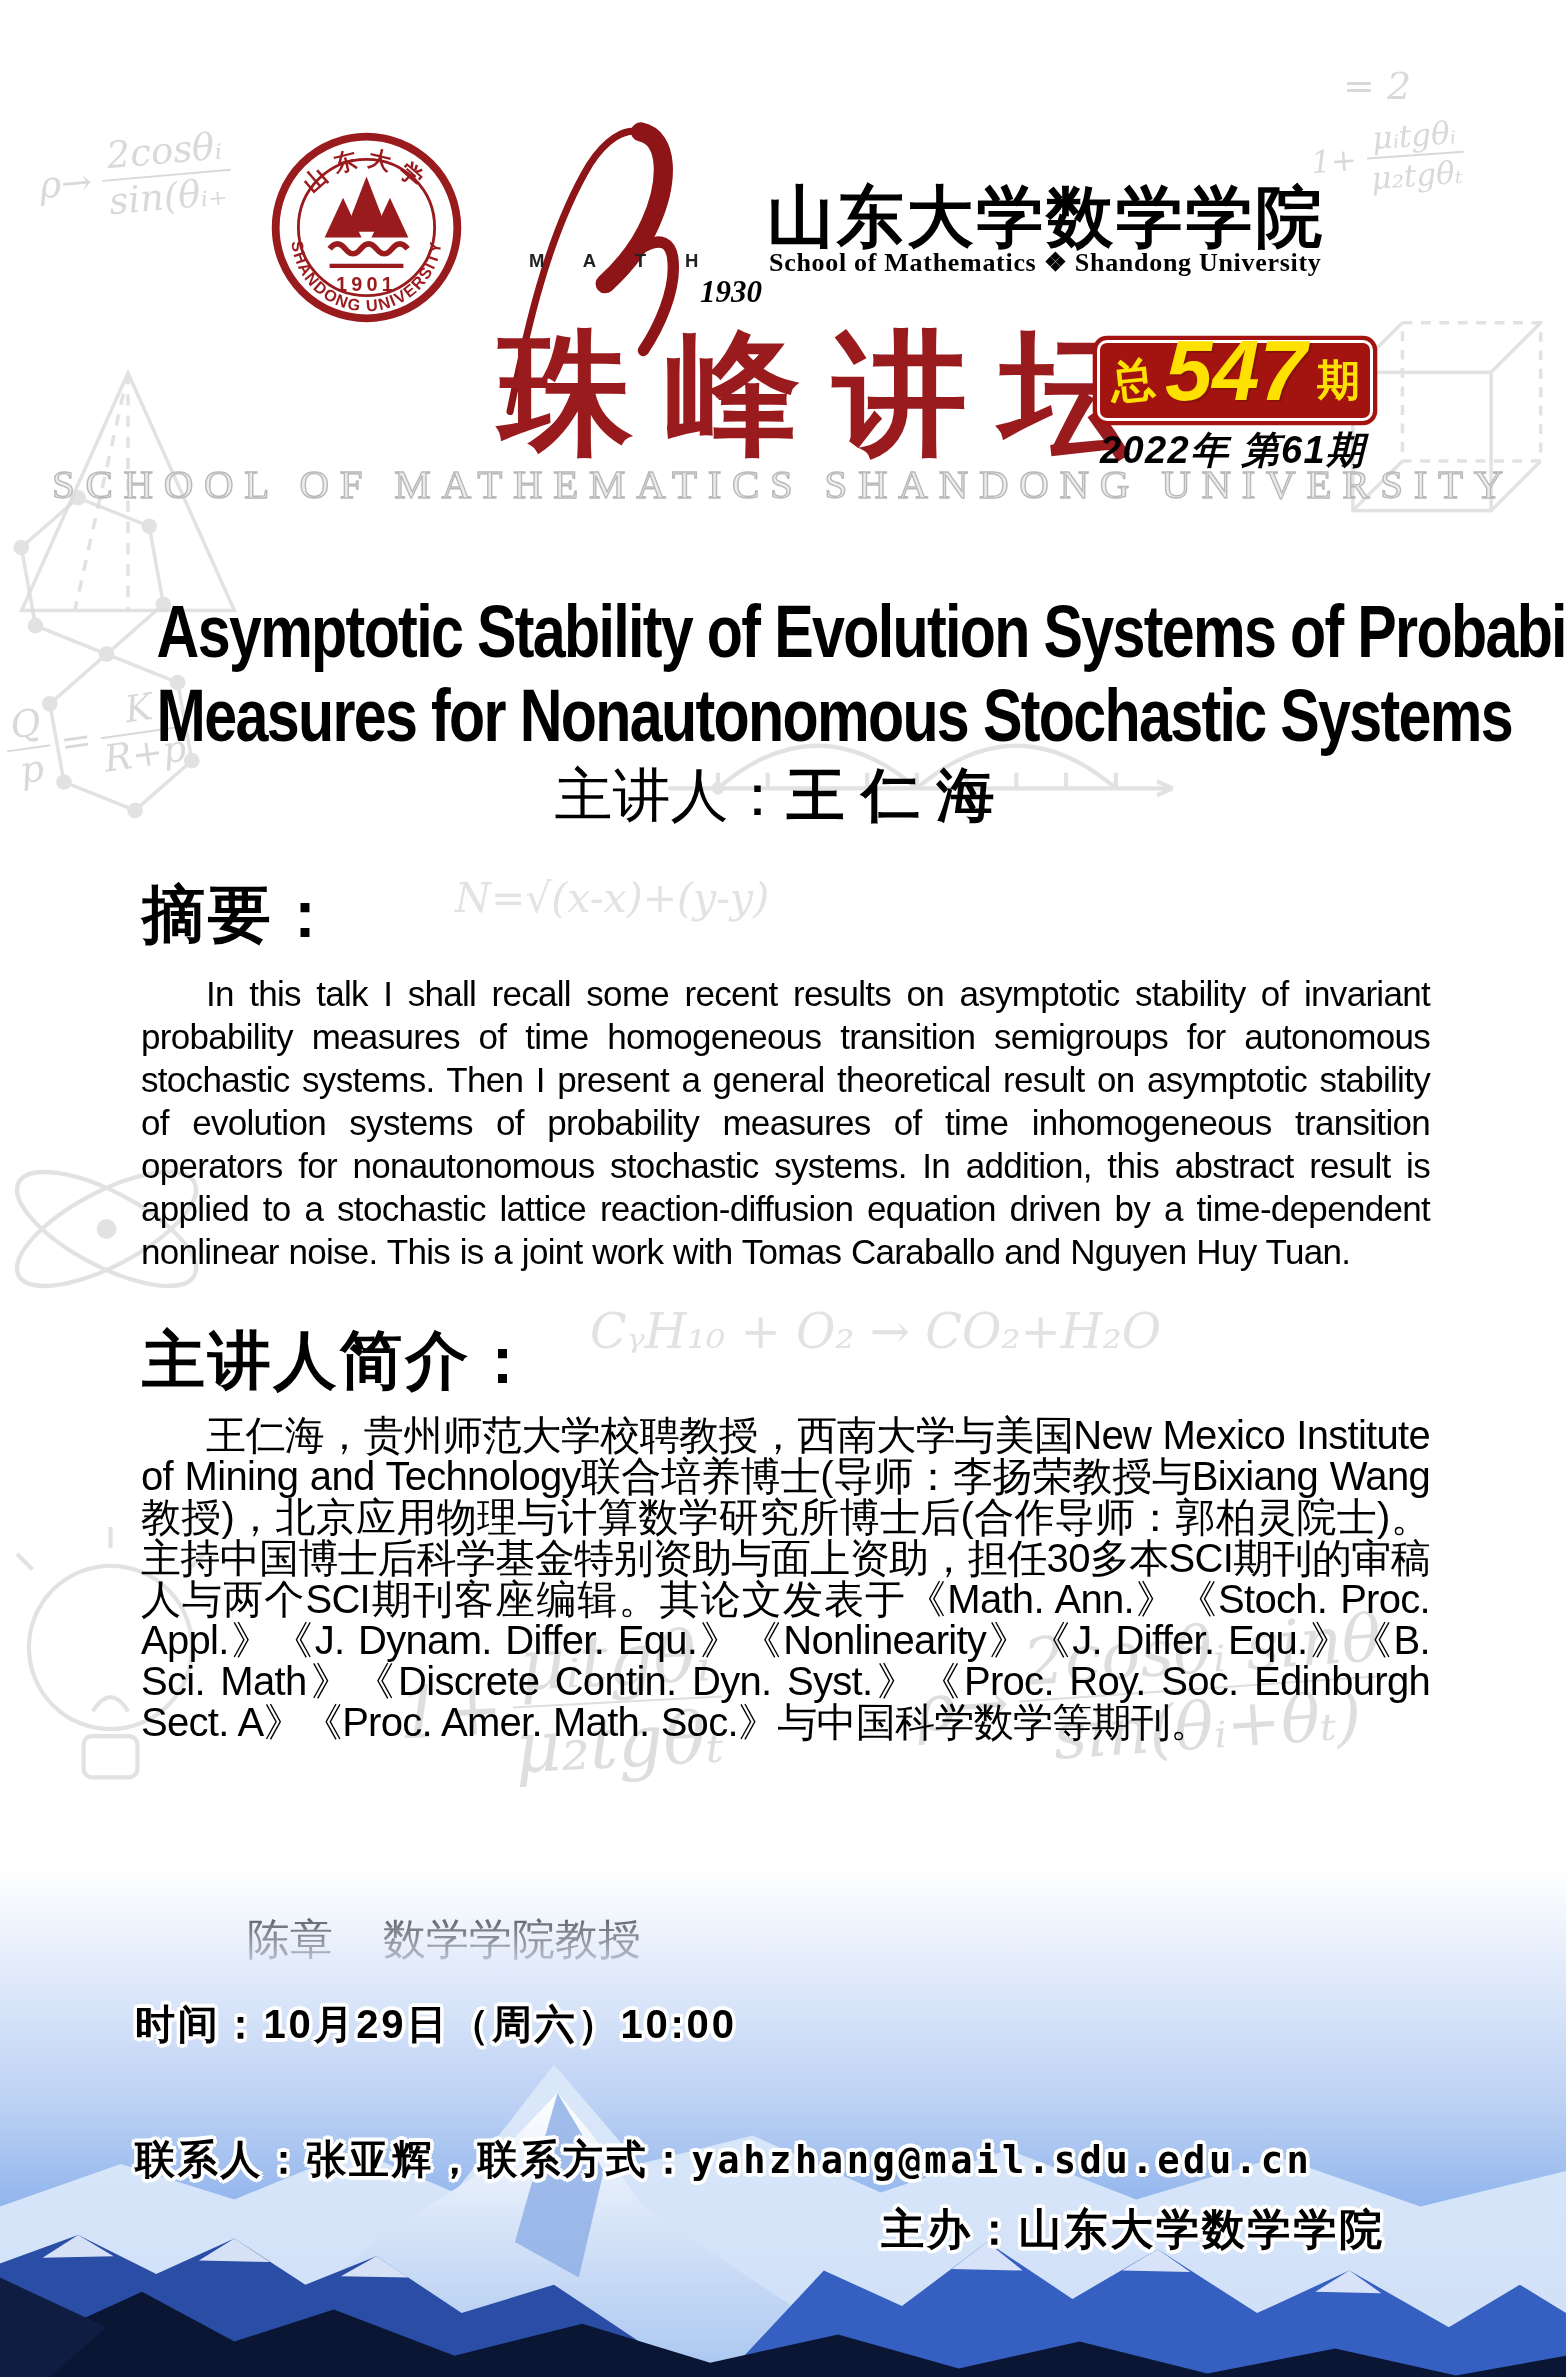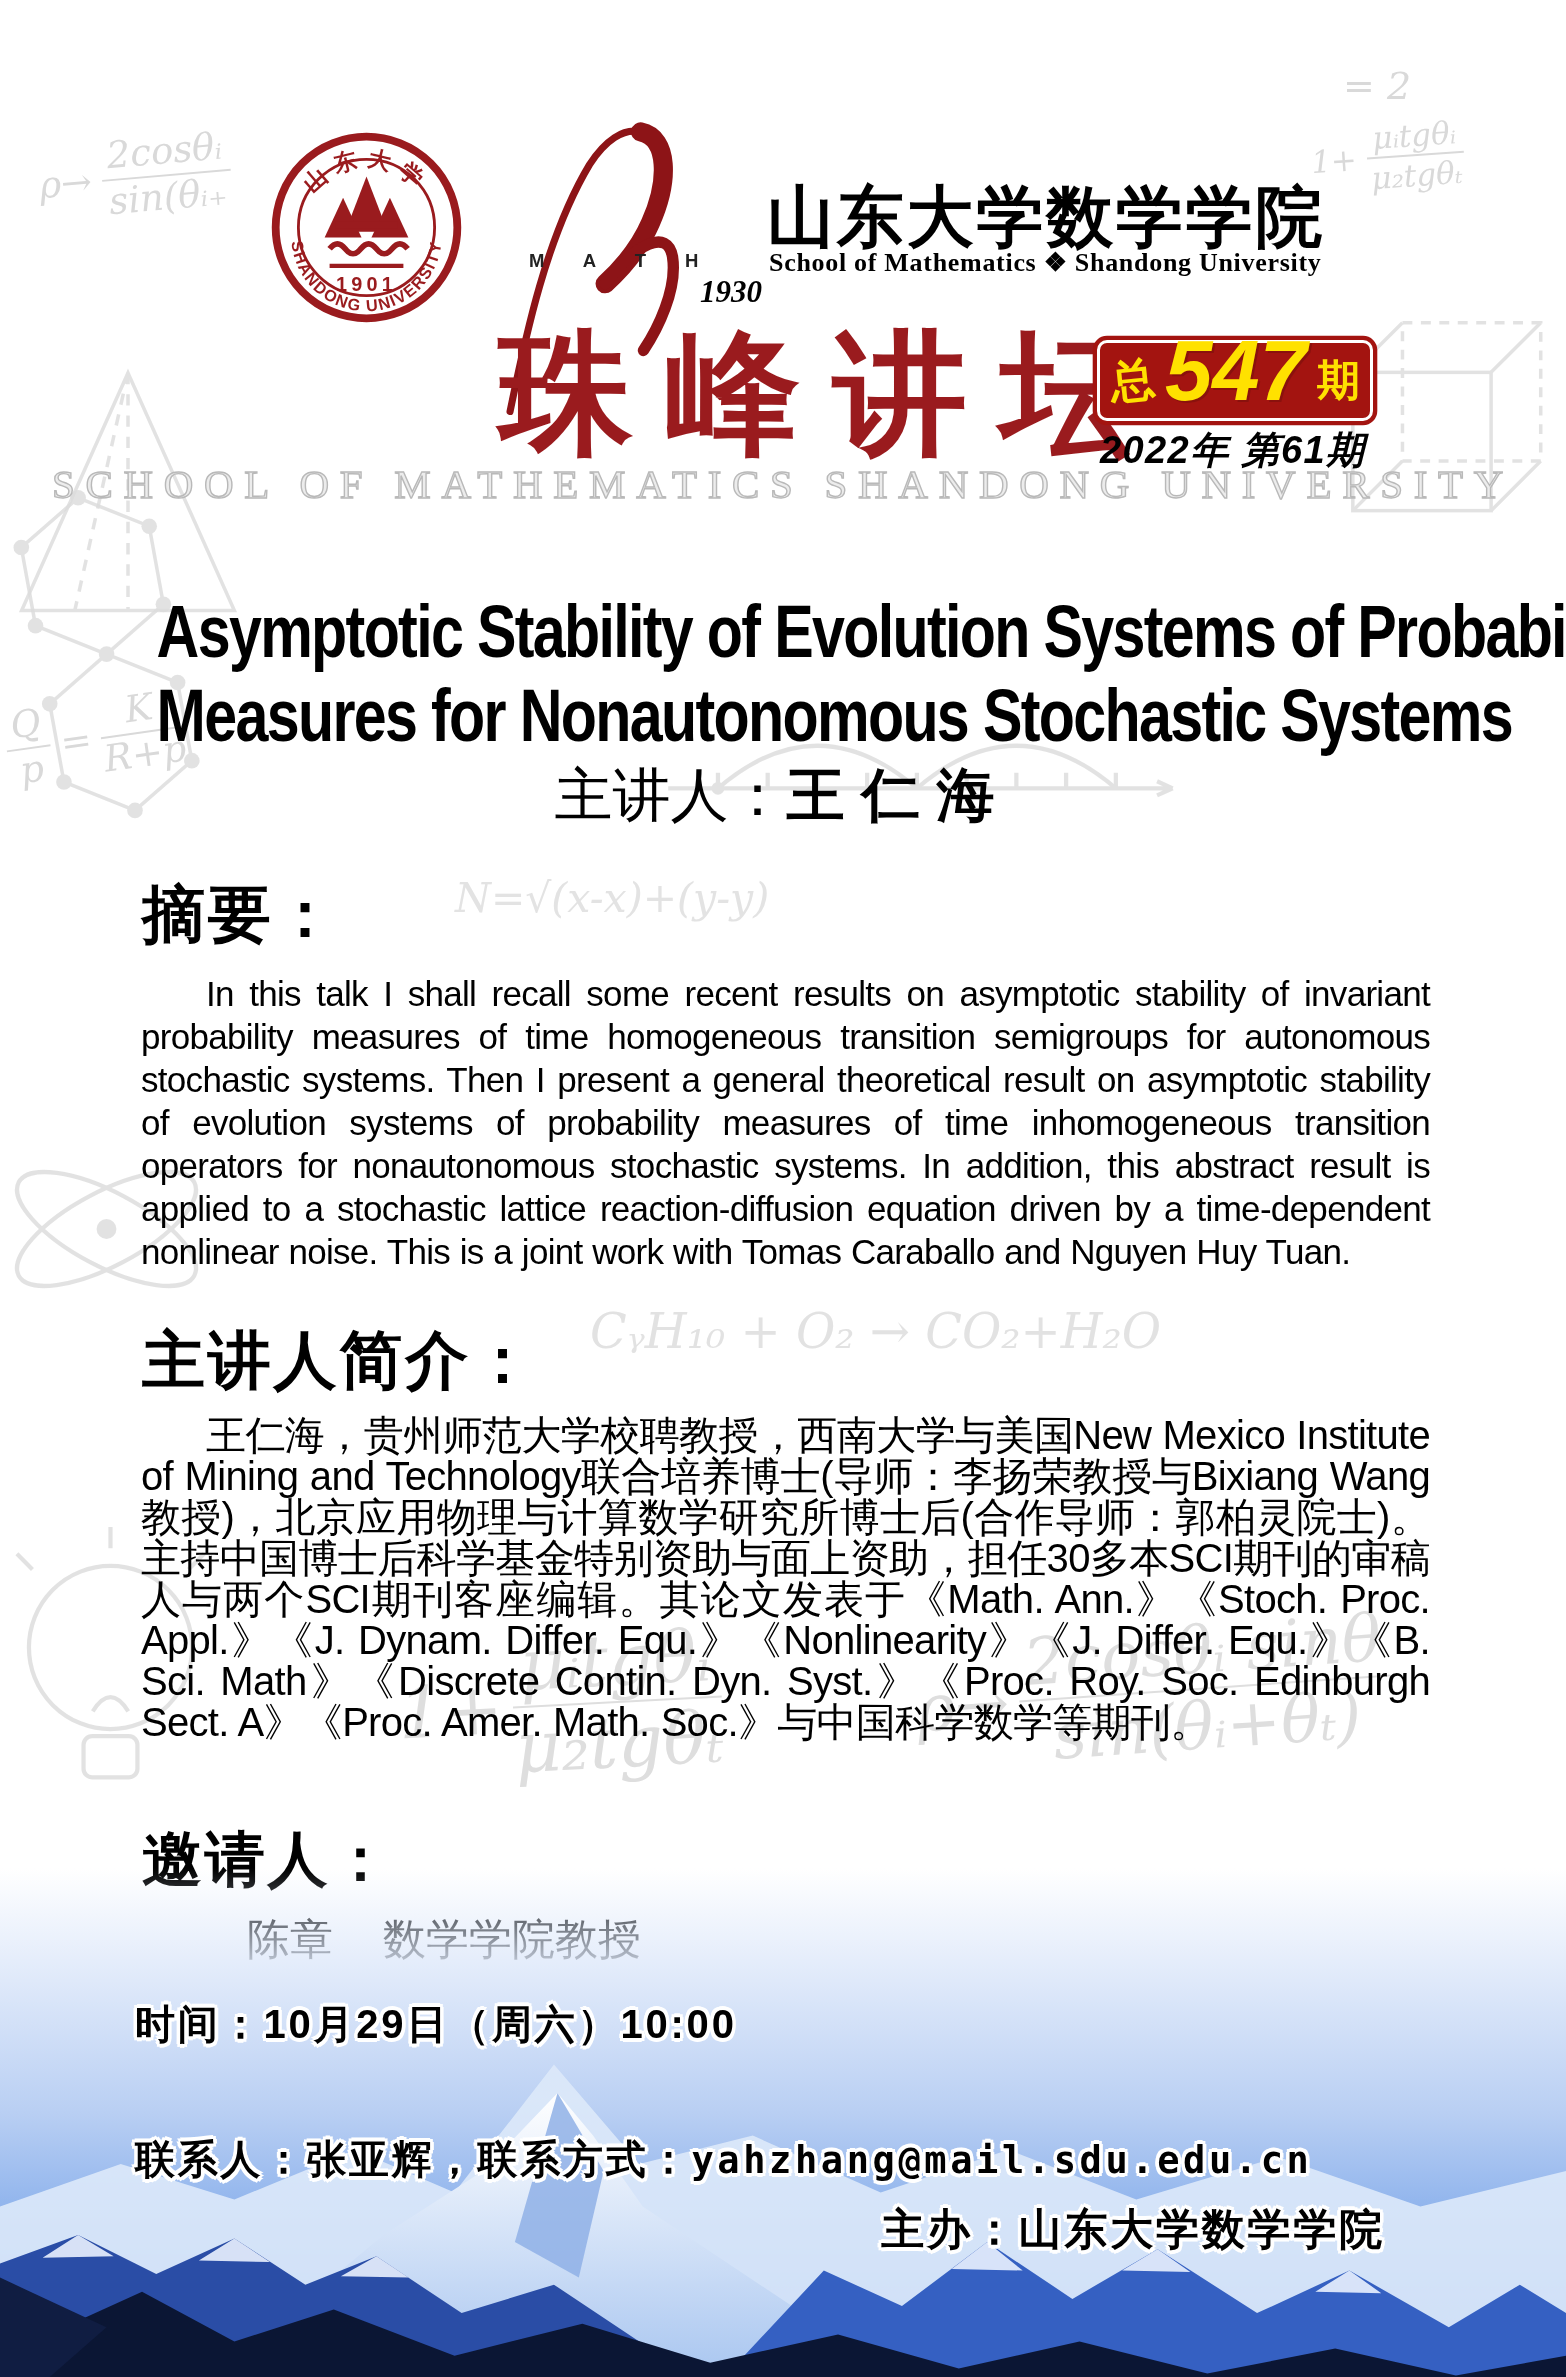--- a/index.html
+++ b/index.html
@@ -214,21 +214,20 @@
   <div class="abs speaker-row" style="left:0;top:757px;">
     <span class="speaker-label">主讲人：</span><span class="speaker-name">王仁海</span>
   </div>
 
   <div class="abs sec-heading" style="left:142px;top:872px;">摘要：</div>
   <div class="abs para abstract-body" style="left:141px;top:972px;">In this talk I shall recall some recent results on asymptotic stability of invariant probability measures of time homogeneous transition semigroups for autonomous stochastic systems. Then I present a general theoretical result on asymptotic stability of evolution systems of probability measures of time inhomogeneous transition operators for nonautonomous stochastic systems. In addition, this abstract result is applied to a stochastic lattice reaction-diffusion equation driven by a time-dependent nonlinear noise. This is a joint work with Tomas Caraballo and Nguyen Huy Tuan.</div>
 
   <div class="abs sec-heading" style="left:142px;top:1318px;">主讲人简介：</div>
   <div class="abs para bio-body" style="left:141px;top:1415px;">王仁海，贵州师范大学校聘教授，西南大学与美国New Mexico Institute of Mining and Technology联合培养博士(导师：李扬荣教授与Bixiang Wang教授)，北京应用物理与计算数学研究所博士后(合作导师：郭柏灵院士)。主持中国博士后科学基金特别资助与面上资助，担任30多本SCI期刊的审稿人与两个SCI期刊客座编辑。其论文发表于《Math. Ann.》《Stoch. Proc. Appl.》《J. Dynam. Differ. Equ.》《Nonlinearity》《J. Differ. Equ.》《B. Sci. Math》《Discrete Contin. Dyn. Syst.》《Proc. Roy. Soc. Edinburgh Sect. A》《Proc. Amer. Math. Soc.》与中国科学数学等期刊。</div>
 
-  <div class="abs sec-heading" style="left:142px;top:1820px;font-size:60px;">邀请人：</div>
   <div class="abs inviter-line" style="left:247px;top:1911px;">
     <span>陈章</span><span class="inviter-title">数学学院教授</span>
   </div>
 
   <div class="mountain-wrap">
     <svg style="left:0;bottom:0;top:154px;" width="1566" height="355" viewBox="0 0 2205 500" preserveAspectRatio="none">
       <defs>
         <linearGradient id="peakG" x1="0" y1="0" x2="0" y2="1">
           <stop offset="0" stop-color="#ffffff"></stop>
             <stop offset="1" stop-color="#a9c6f0"></stop>

